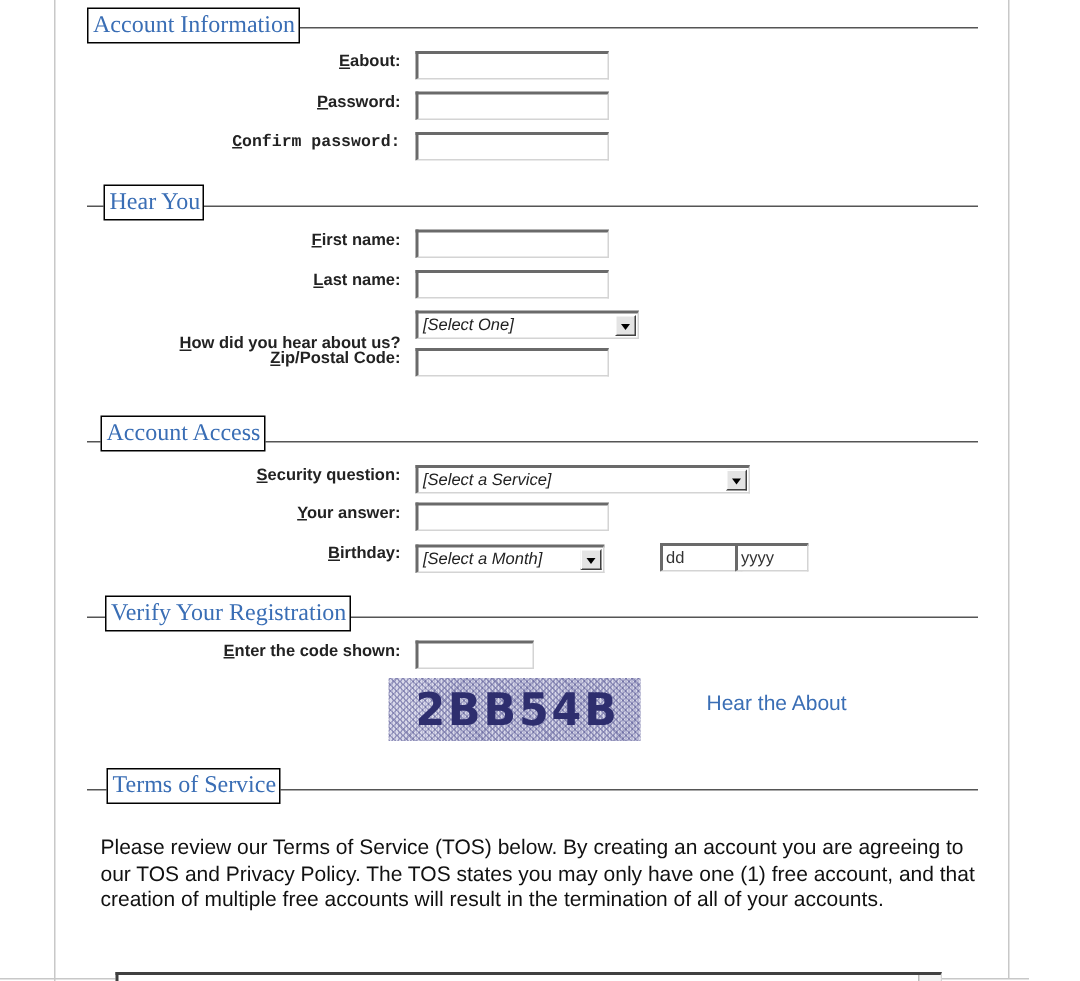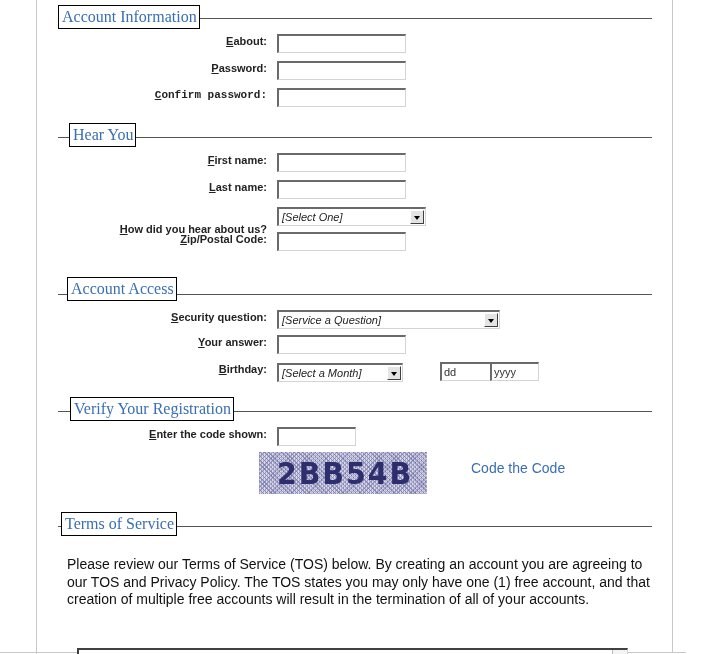--- a/index.html
+++ b/index.html
@@ -184,21 +184,21 @@
   <div class="label" style="top:232px;"><u>Z</u><span>ip/Postal Code:</span></div>
   <input class="text-input" type="text" style="left: 277px; top: 232px; width: 129px;">
 </div>
 
 <div>
   <div class="section-line" style="left:58px; top:294px; width:594px;"></div>
   <div class="legend" style="left:67px; top:277px;">Account Access</div>
 
   <div class="label" style="top:310px;"><u>S</u><span>ecurity question:</span></div>
   <div class="select-box" style="left:277px; top:310px; width:223px;">
-    <span class="select-value">[Service a Question]</span>
+    <span class="select-value">[Select a Service]</span>
     <span class="select-arrow"></span>
   </div>
 
   <div class="label" style="top:335px;"><u>Y</u><span>our answer:</span></div>
   <input class="text-input" type="text" style="left: 277px; top: 335px; width: 129px;">
 
   <div class="label" style="top:362px;"><u>B</u><span>irthday:</span></div>
   <div class="select-box" style="left:277px; top:363px; width:126px;">
     <span class="select-value">[Select a Month]</span>
     <span class="select-arrow"></span>
@@ -210,25 +210,25 @@
 <div>
   <div class="section-line" style="left:58px; top:411px; width:594px;"></div>
   <div class="legend" style="left:70px; top:397px;">Verify Your Registration</div>
 
   <div class="label" style="top:427px;"><u>E</u><span>nter the code shown:</span></div>
   <input class="text-input" type="text" style="left: 277px; top: 427px; width: 79px;">
 
   <div class="captcha">
     <span class="captcha-text">2BB54B</span>
   </div>
-  <a class="hear-code">Code the Code</a>
+  <a class="hear-code">Hear the About</a>
 </div>
 
 <div>
   <div class="section-line" style="left:58px; top:526px; width:594px;"></div>
-  <div class="legend" style="left:61px; top:512px;">Terms of Service</div>
+  <div class="legend" style="left:71px; top:512px;">Terms of Service</div>
 
   <p class="tos-text">Please review our Terms of Service (TOS) below. By creating an account you are agreeing to our TOS and Privacy Policy. The TOS states you may only have one (1) free account, and that creation of multiple free accounts will result in the termination of all of your accounts.</p>
 
   <div class="tos-textarea">
     <div class="tos-scroll"></div>
   </div>
 </div>
 
 </body></html>

